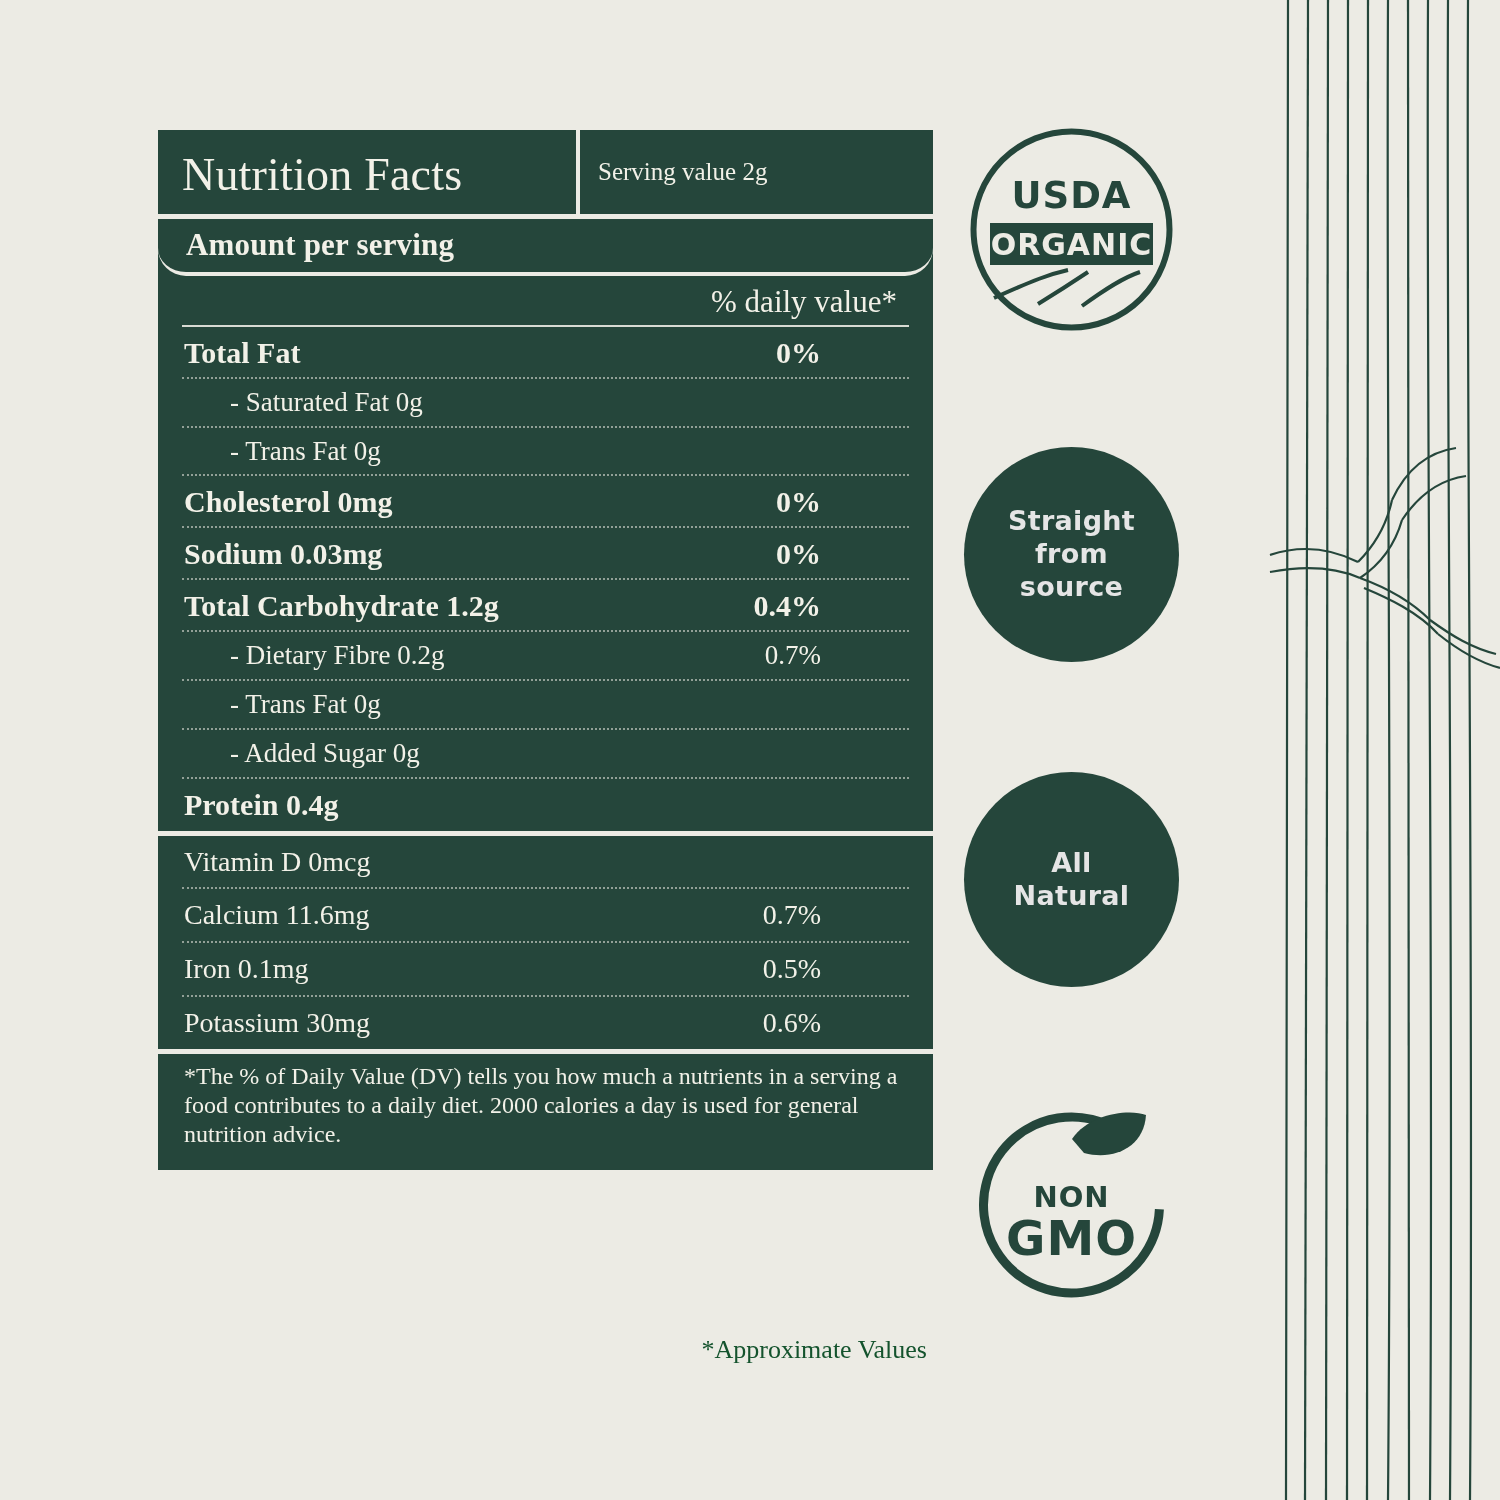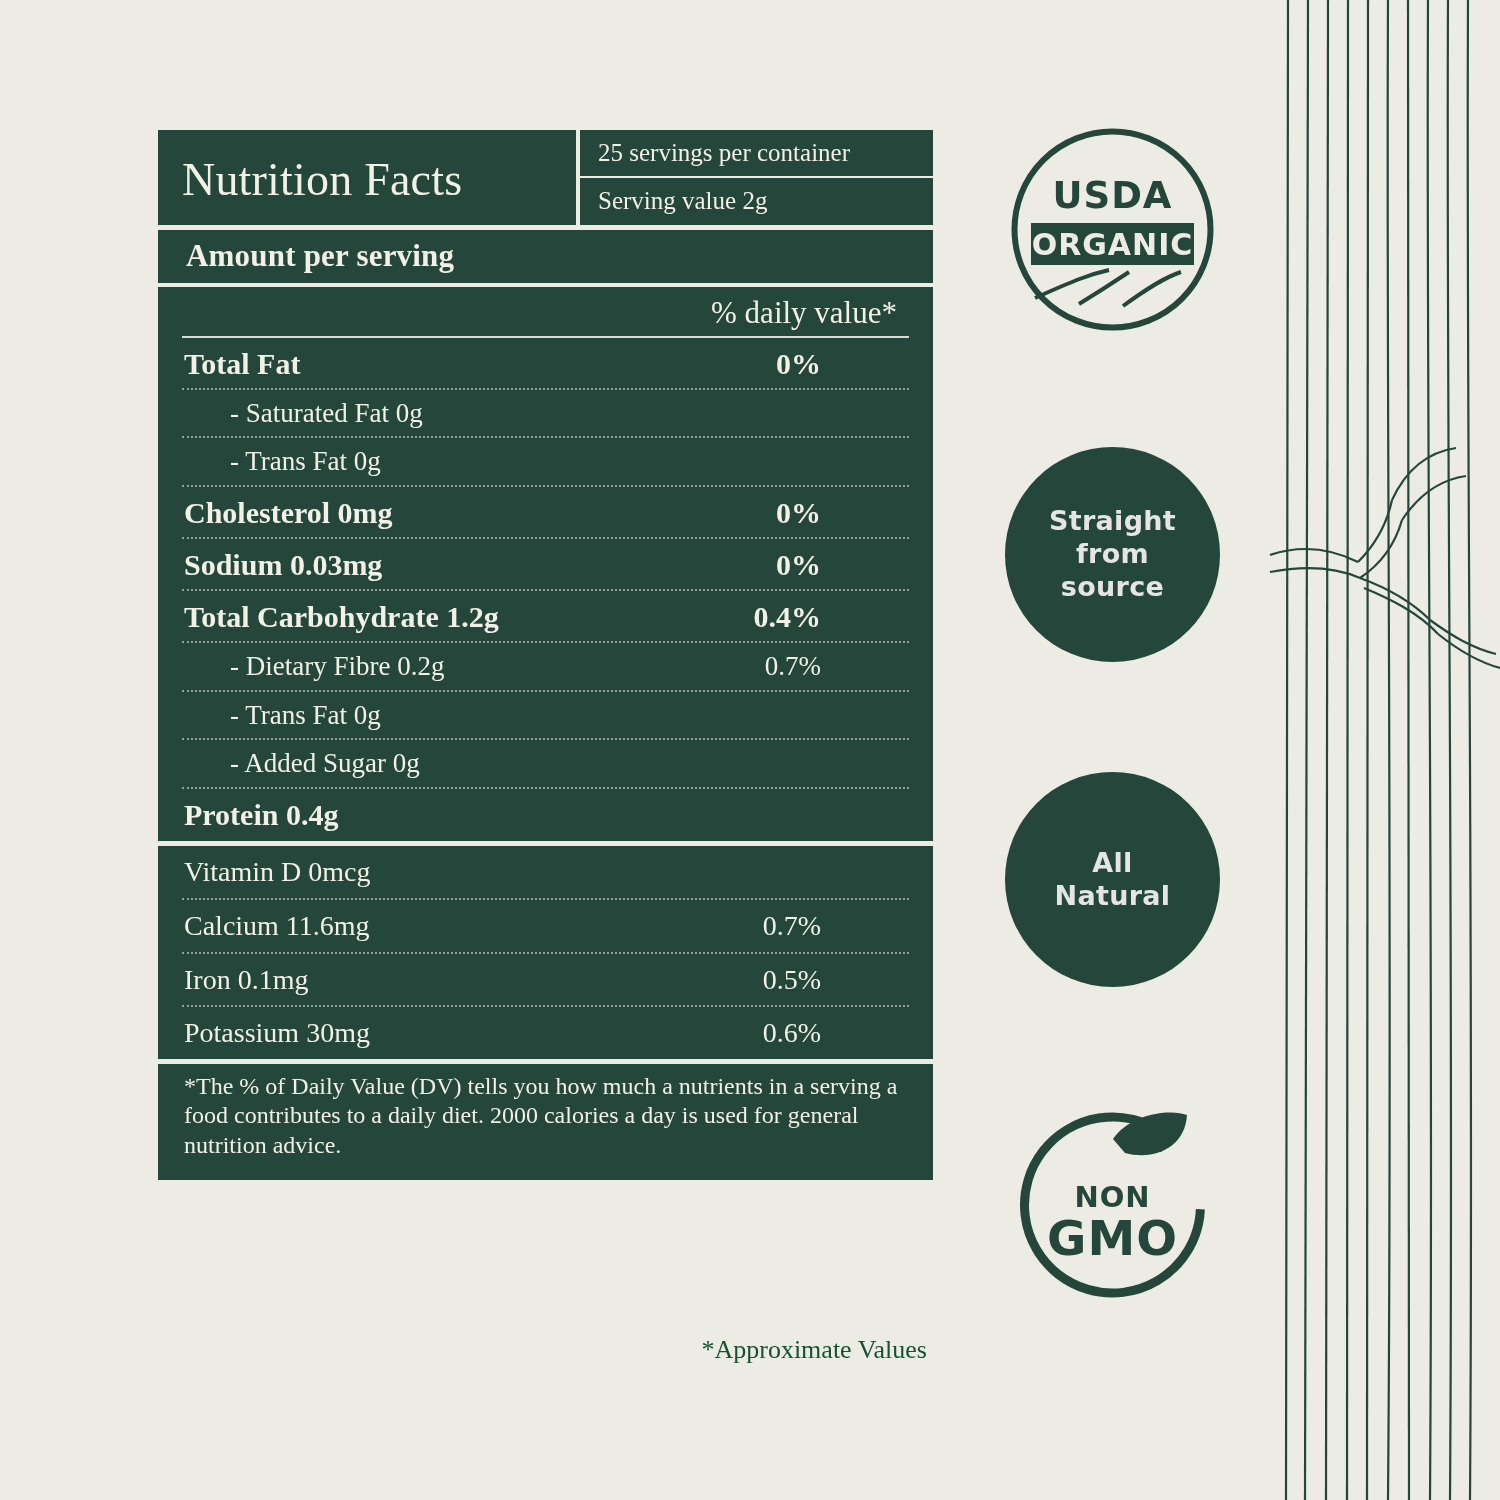--- a/index.html
+++ b/index.html
@@ -66,20 +66,21 @@
   .nf-serv-line.first {
     border-bottom: 2px solid #ecebe4;
   }
 
   .nf-amount {
     font-size: 31px;
     font-weight: bold;
     padding: 8px 0 9px 28px;
     border-bottom: 4px solid #ecebe4;
     letter-spacing: .2px;
+    border-radius: 28px;
   }
 
   .nf-body {
     padding: 0 24px 0 24px;
   }
 
   .row {
     display: flex;
     justify-content: space-between;
     align-items: baseline;
@@ -139,21 +140,21 @@
     text-align: right;
     font-size: 26px;
     color: #14532d;
     padding-right: 6px;
     box-sizing: border-box;
   }
 
   
   .badge {
     position: absolute;
-    left: 1005px;
+    left: 964px;
     width: 215px;
     height: 215px;
   }
   #badge-usda { top: 122px; }
   #badge-source { top: 447px; }
   #badge-natural { top: 772px; }
   #badge-gmo { top: 1095px; }
 
   .badge-circle-fill {
     width: 215px;
@@ -200,21 +201,20 @@
     <path d="M170 620 C 192 636, 212 648, 236 654"></path>
     <path d="M178 634 C 198 650, 218 662, 240 668"></path>
   </g>
 </svg>
 
 <div id="nutrition-panel">
 
   <div class="nf-top">
     <div class="nf-title">Nutrition Facts</div>
     <div class="nf-servings">
-      <div class="nf-serv-line first">25 servings per container</div>
       <div class="nf-serv-line">Serving value 2g</div>
     </div>
   </div>
 
   <div class="nf-amount">Amount per serving</div>
 
   <div class="nf-body">
 
 
     <div class="row dv">

